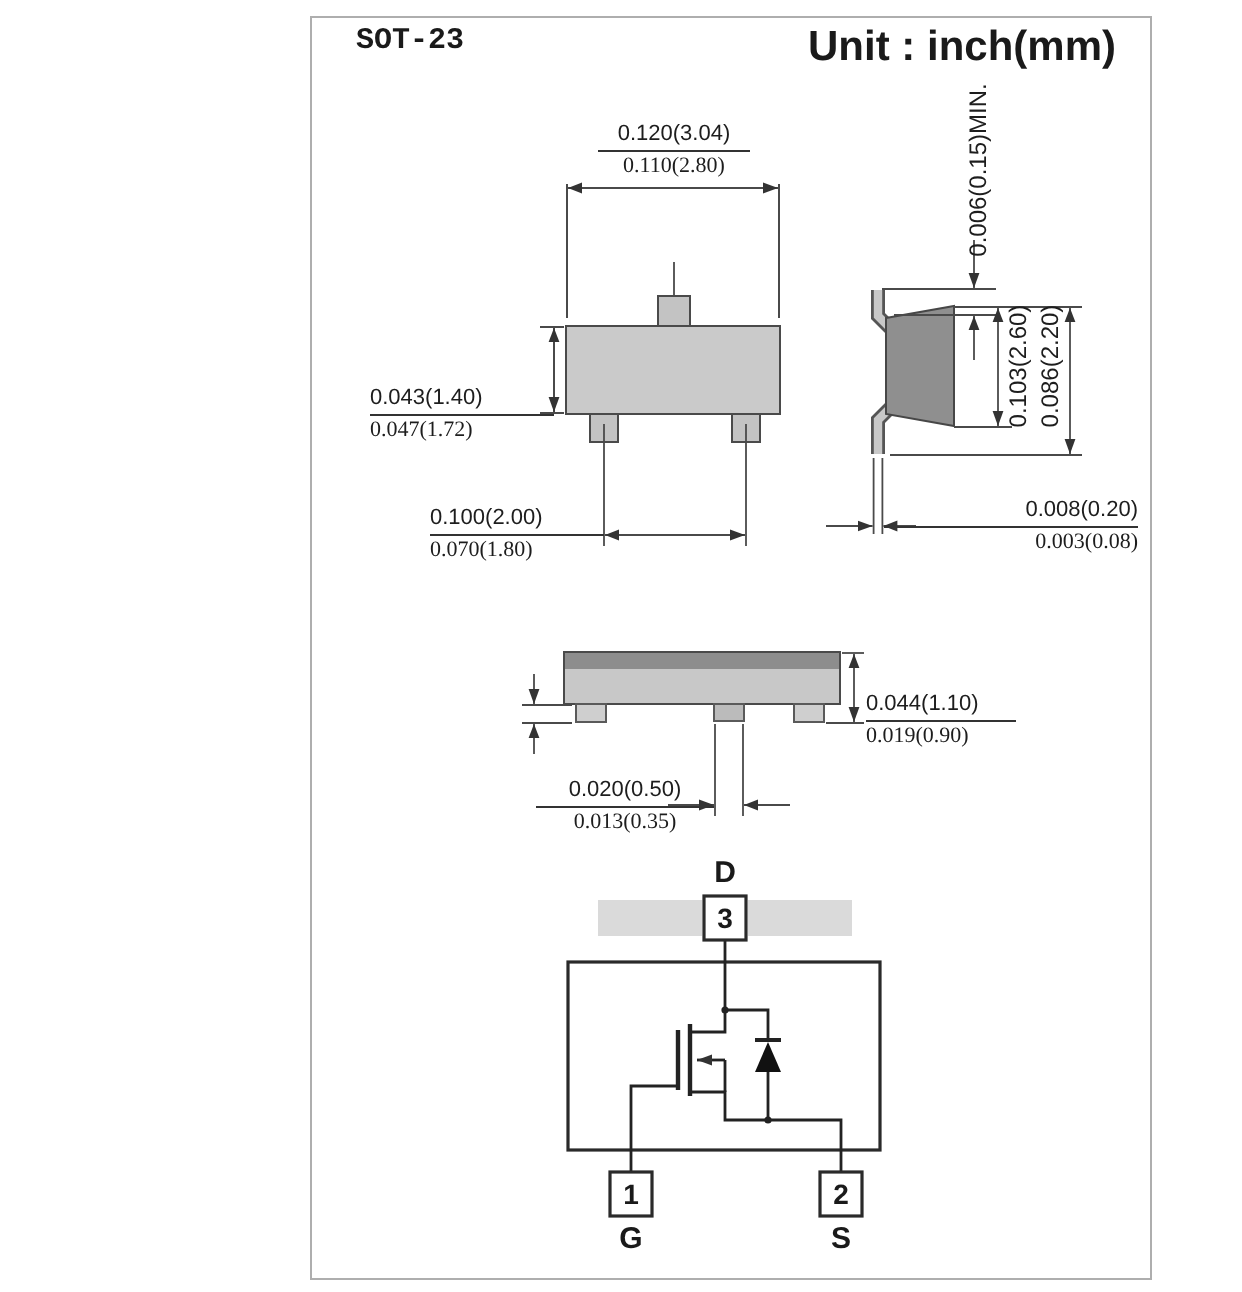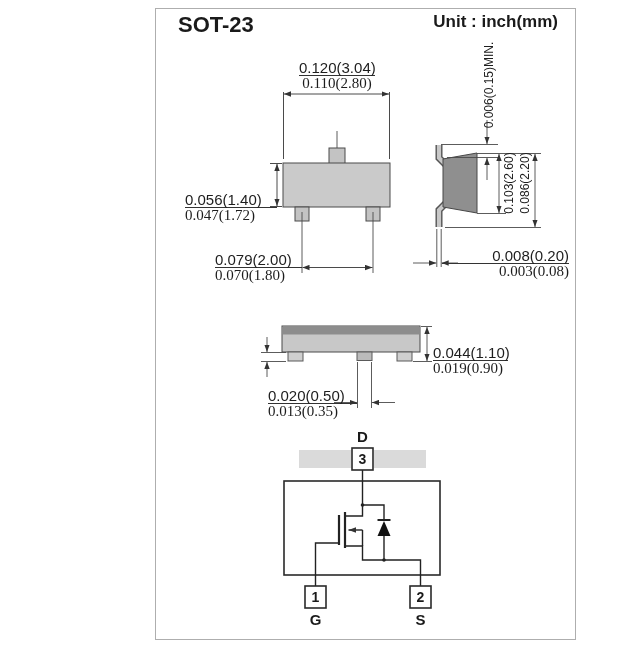--- a/index.html
+++ b/index.html
@@ -2,23 +2,23 @@
 <html><head>
 <meta charset="utf-8">
 <style>
   * { margin:0; padding:0; box-sizing:border-box; }
   html,body { background:#ffffff; }
   .page {
     position:relative; width:621px; height:646px; background:#ffffff;
     font-family:"Liberation Sans", sans-serif; color:#1a1a1a; overflow:hidden;
   }
   svg.art { position:absolute; left:0; top:0; }
-  .title { position:absolute; font-size:22px; font-weight:bold; white-space:nowrap; }
-  .unit  { position:absolute; font-size:17px; font-weight:bold; text-align:right; white-space:nowrap; }
-  .dim { position:absolute; font-size:15px; line-height:15px; white-space:nowrap; color:#1d1d1d; }
+  .title { position:absolute; font-size:15px; font-weight:bold; white-space:nowrap;font-family:Liberation Mono, monospace; }
+  .unit  { position:absolute; font-size:21px; font-weight:bold; text-align:right; white-space:nowrap; }
+  .dim { position:absolute; font-size:11px; line-height:15px; white-space:nowrap; color:#1d1d1d; }
   .dim .top { border-bottom:1px solid #333; display:block; }
   .dim .bot { display:block;font-family:Liberation Serif, serif; }
   .ta-c { text-align:center; }
   .ta-r { text-align:right; }
   .vtext {
     position:absolute; font-size:12px; line-height:15px; white-space:nowrap;
     transform-origin:0 0; transform:rotate(-90deg); text-align:center; color:#1d1d1d;
   }
   .pin-num { position:absolute; font-size:14px; font-weight:bold; text-align:center; }
   .pin-letter { position:absolute; font-size:15px; font-weight:bold; text-align:center; }
@@ -144,41 +144,41 @@
   </svg>
 
   <div class="title" style="left:178px; top:12px;">SOT-23</div>
   <div class="unit" style="left:380px; top:12px; width:178px;">Unit : inch(mm)</div>
 
   <div class="dim ta-c" style="left:299px; top:60px; width:76px;">
     <span class="top">0.120(3.04)</span>
     <span class="bot">0.110(2.80)</span>
   </div>
   <div class="dim" style="left:185px; top:192px; width:92px;">
-    <span class="top">0.056(1.40)</span>
+    <span class="top">0.043(1.40)</span>
     <span class="bot">0.047(1.72)</span>
   </div>
   <div class="dim" style="left:215px; top:252px; width:87px;">
-    <span class="top">0.079(2.00)</span>
+    <span class="top">0.100(2.00)</span>
     <span class="bot">0.070(1.80)</span>
   </div>
 
   <div class="vtext" style="left:482px; top:133px; width:96px;">0.006(0.15)MIN.</div>
   <div class="vtext" style="left:502px; top:217px; width:68px;">0.103(2.60)</div>
   <div class="vtext" style="left:518px; top:217px; width:68px;">0.086(2.20)</div>
   <div class="dim ta-r" style="left:442px; top:248px; width:127px;">
     <span class="top">0.008(0.20)</span>
     <span class="bot">0.003(0.08)</span>
   </div>
 
   <div class="dim" style="left:433px; top:345px; width:75px;">
     <span class="top">0.044(1.10)</span>
     <span class="bot">0.019(0.90)</span>
   </div>
-  <div class="dim" style="left:268px; top:388px; width:89px;">
+  <div class="dim" style="left:268px; top:388px; width:89px;text-align:center;">
     <span class="top">0.020(0.50)</span>
     <span class="bot">0.013(0.35)</span>
   </div>
 
   <div class="pin-letter" style="left:352px; top:428px; width:21px;">D</div>
   <div class="pin-num" style="left:352px; top:448px; width:21px; height:22px; line-height:22px;">3</div>
   <div class="pin-num" style="left:305px; top:586px; width:21px; height:22px; line-height:22px;">1</div>
   <div class="pin-num" style="left:410px; top:586px; width:21px; height:22px; line-height:22px;">2</div>
   <div class="pin-letter" style="left:305px; top:611px; width:21px;">G</div>
   <div class="pin-letter" style="left:410px; top:611px; width:21px;">S</div>

